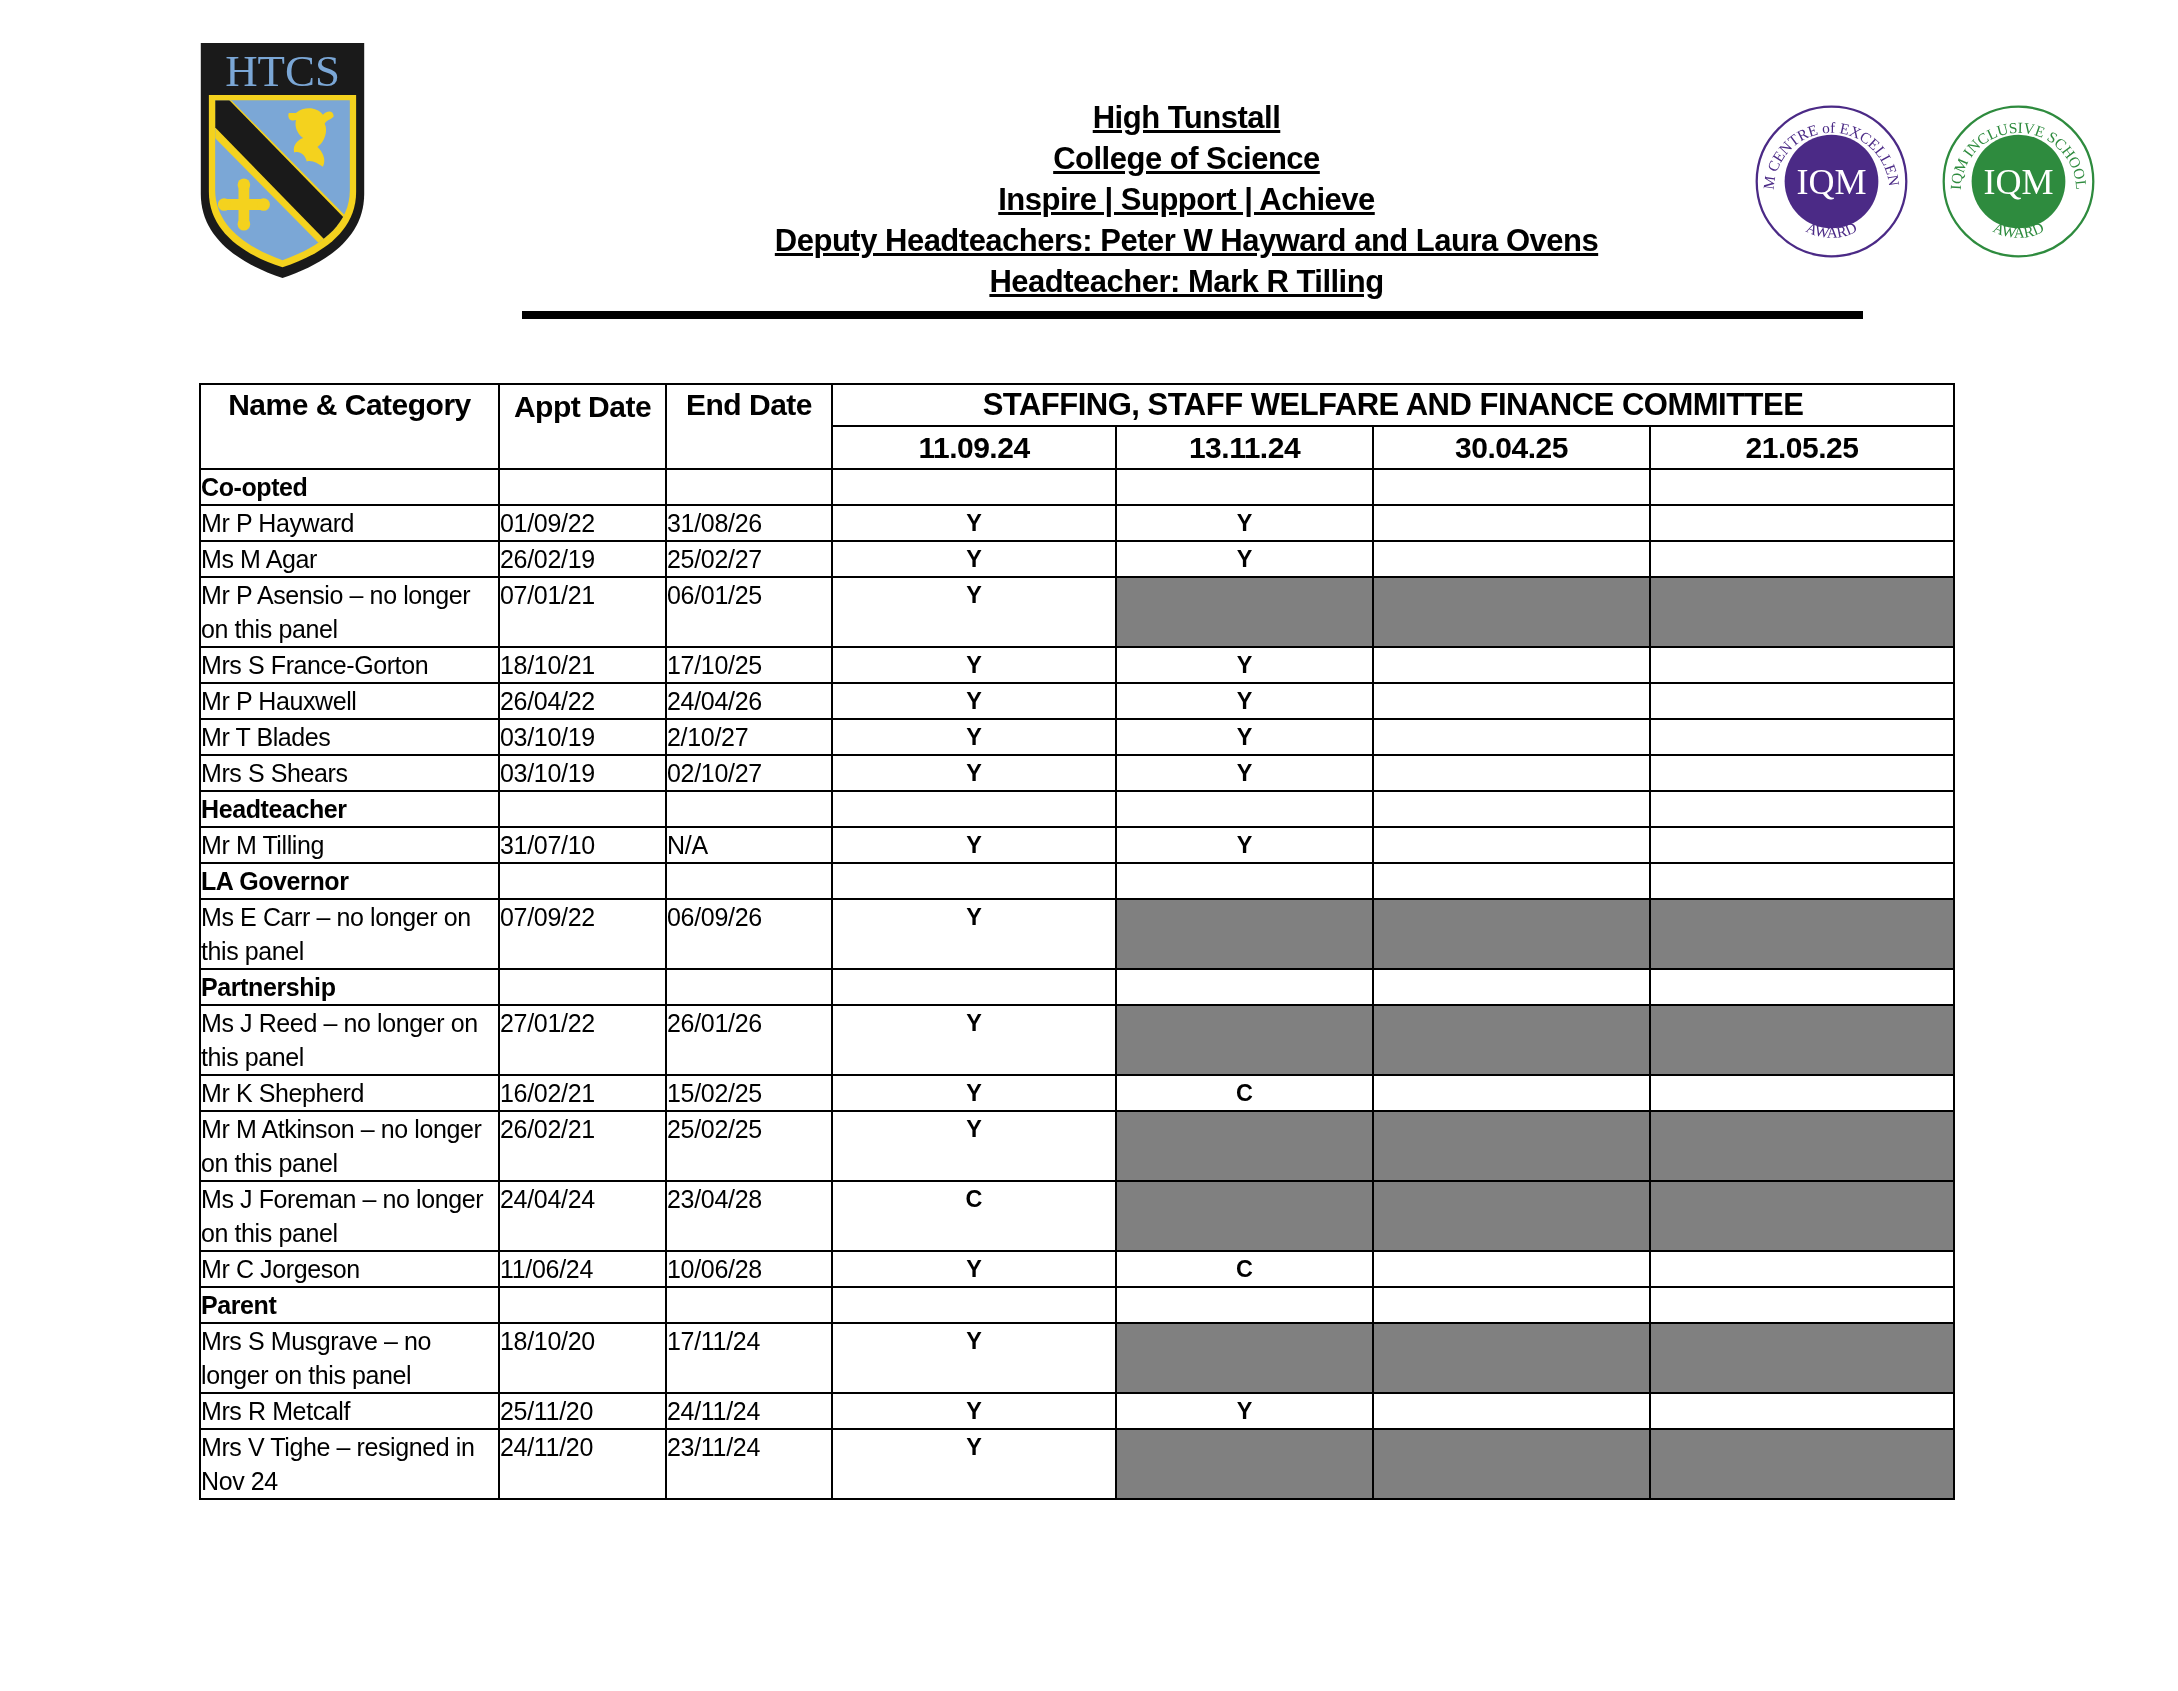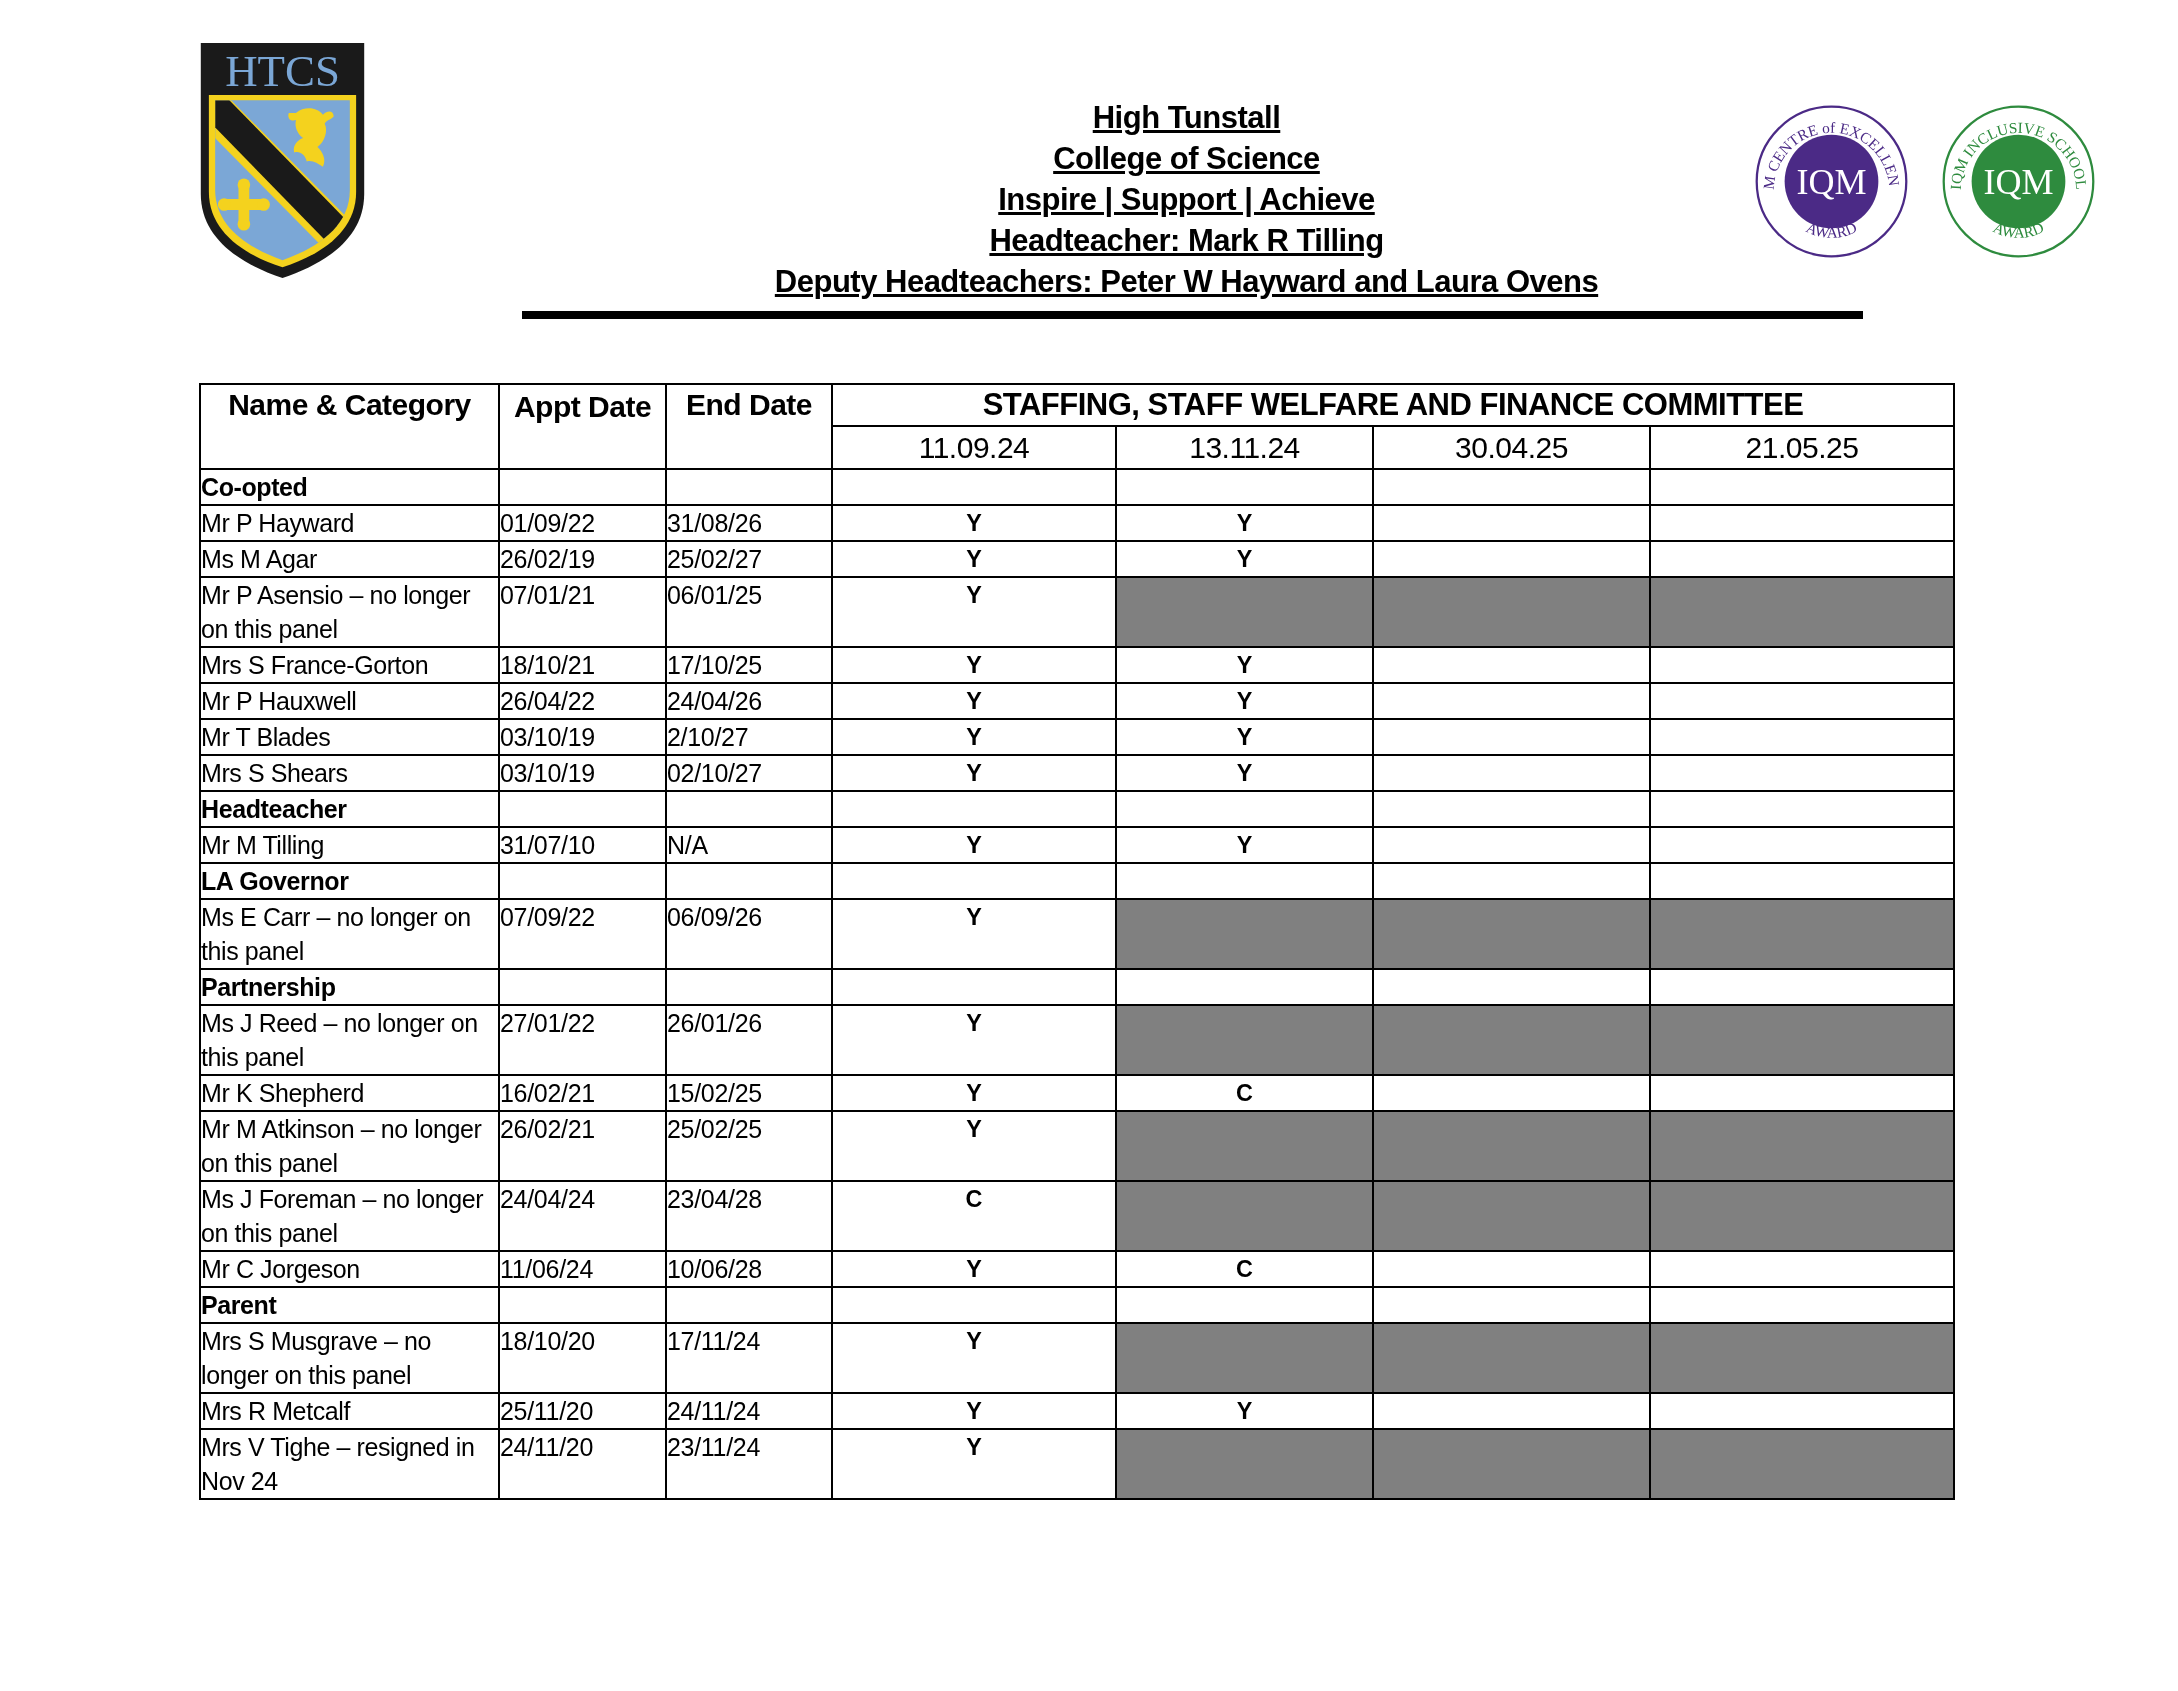--- a/index.html
+++ b/index.html
@@ -15,21 +15,21 @@
   .header-line { font-weight: bold; font-size: 31px; line-height: 41px; height: 41px;
                  letter-spacing: -0.5px; white-space: nowrap; text-decoration: underline; }
   .header-rule { position: absolute; left: 522px; top: 311px; width: 1341px; height: 8px; background: #000; }
 
   table.att { position: absolute; left: 199px; top: 383px; border-collapse: collapse; table-layout: fixed;
               width: 1754px; }
   table.att td, table.att th { border: 2.3px solid #000; padding: 0; vertical-align: top; }
   .hdr-main { font-weight: bold; font-size: 30px; text-align: center; line-height: 40px; letter-spacing: -0.5px; }
   .hdr-main.two { line-height: 40px; padding-top: 1.8px; }
   .hdr-committee { font-weight: bold; font-size: 31px; text-align: center; height: 40px; line-height: 40px; letter-spacing: -0.5px; white-space: nowrap; }
-  .hdr-date { font-weight: normal; font-size: 30px; text-align: center; height: 40px; line-height: 41px; letter-spacing: -0.5px; }
+  .hdr-date { font-weight: bold; font-size: 30px; text-align: center; height: 40px; line-height: 41px; letter-spacing: -0.5px; }
 
   tr.single td { height: 32px; }
   tr.double td { height: 68px; }
   td.name { font-size: 25px; line-height: 34px; padding-left: 14.4px; letter-spacing: -0.4px; border-radius: 18px; }
   td.name.cat { font-weight: bold; }
   td.date { font-size: 25px; line-height: 34px; padding-left: 14.4px; letter-spacing: -0.3px; margin-left: 43px; }
   td.mark { font-size: 23.4px; font-weight: bold; line-height: 34px; text-align: center; }
   td.shaded { background: #808080; }
 </style>
 </head>
@@ -57,22 +57,22 @@
       <circle cx="50" cy="204" r="7"></circle>
     <circle cx="28" cy="182" r="7"></circle>
       <circle cx="72" cy="182" r="7"></circle>
   </g>
 </svg>
 
 <div class="header-block">
   <div class="header-line">High Tunstall</div>
   <div class="header-line">College of Science</div>
   <div class="header-line">Inspire | Support | Achieve</div>
+  <div class="header-line">Deputy Headteachers: Peter W Hayward and Laura Ovens</div>
   <div class="header-line">Headteacher:  Mark R Tilling</div>
-  <div class="header-line">Deputy Headteachers: Peter W Hayward and Laura Ovens</div>
 </div>
 <div class="header-rule"></div>
 
 <svg class="iqm purple" viewBox="0 0 172 172" xmlns="http://www.w3.org/2000/svg">
   <circle cx="86" cy="86" r="83" fill="#fff" stroke="#4b2a86" stroke-width="2.5"></circle>
   <circle cx="86" cy="86" r="52" fill="#4b2a86"></circle>
   <defs>
       <path id="arcP" d="M 22 96 A 64 64 0 1 1 150 96"></path>
       <path id="arcPb" d="M 40 128 A 62 62 0 0 0 132 128"></path>
     </defs>

